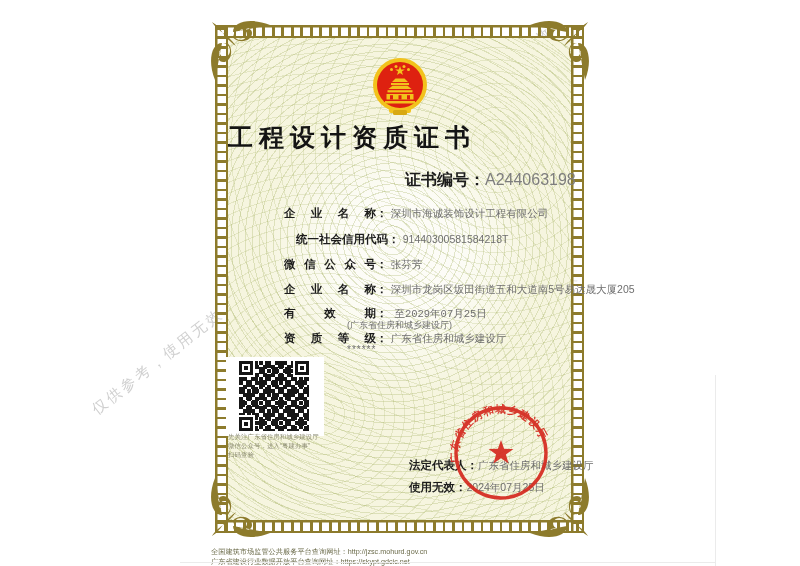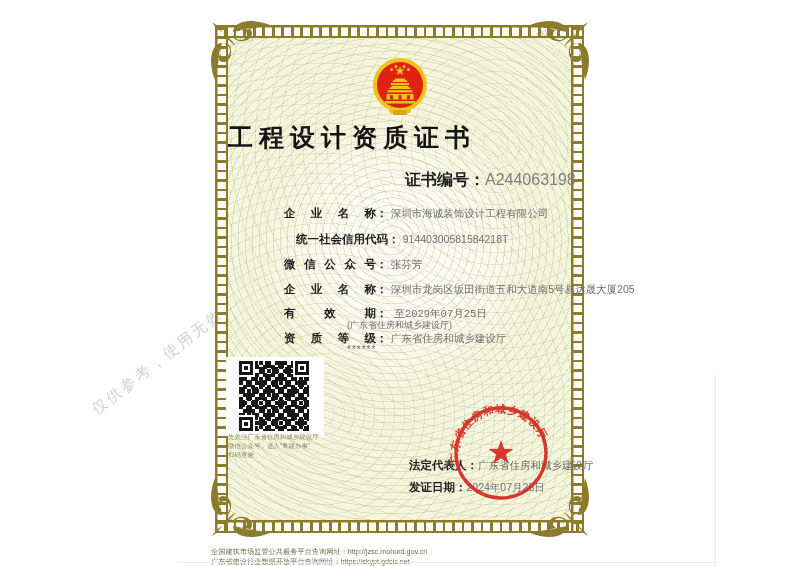--- a/index.html
+++ b/index.html
@@ -192,21 +192,21 @@
 <div class="qr-caption">
   <div>先关注广东省住房和城乡建设厅</div>
   <div>微信公众号，进入“粤建办事”</div>
   <div>扫码查验</div>
 </div>
 
 <div class="issue-row" style="top:458px;">
   <b>法定代表人</b><b>：</b><span>广东省住房和城乡建设厅</span>
 </div>
 <div class="issue-row" style="top:480px;">
-  <b>发证日期</b><b>：</b><span>2024年07月25日</span>
+  <b>使用无效</b><b>：</b><span>2024年07月25日</span>
 </div>
 
 <svg class="seal" viewBox="0 0 102 102">
   <defs>
     <path id="sealArc" d="M 9 63 A 43 43 0 1 1 93 63" fill="none"></path>
   </defs>
   <circle cx="51" cy="51" r="45" fill="none" stroke="#d5281e" stroke-width="3.4"></circle>
   <polygon fill="#d5281e" points="51,38 54.1,46.8 63.4,47 55.9,52.6 58.6,61.5 51,56.2 43.4,61.5 46.1,52.6 38.6,47 47.9,46.8"></polygon>
   <text fill="#d5281e" font-size="10.5" font-weight="bold" letter-spacing="1">
     <textPath href="#sealArc" startOffset="2">广东省住房和城乡建设厅</textPath>

